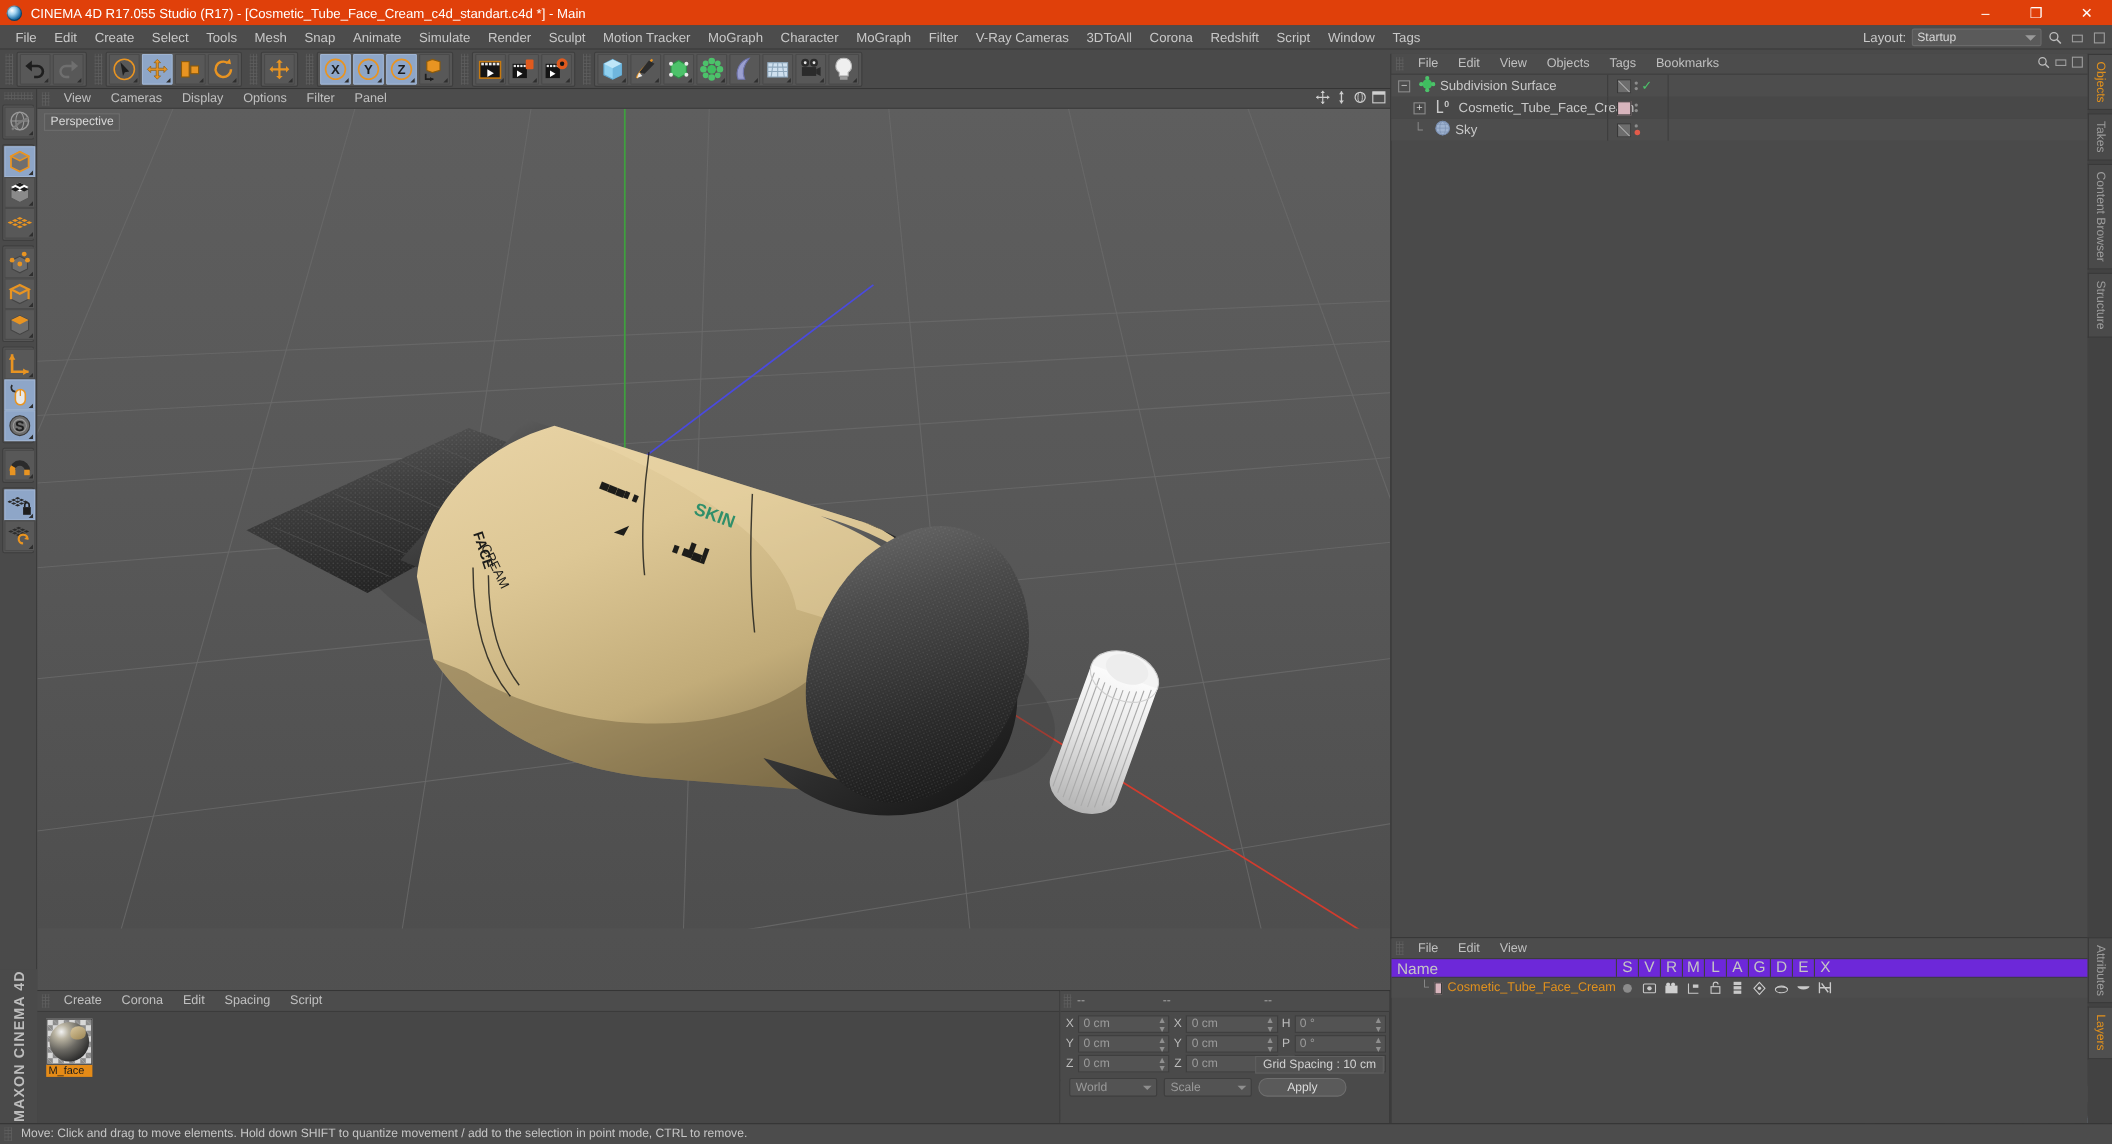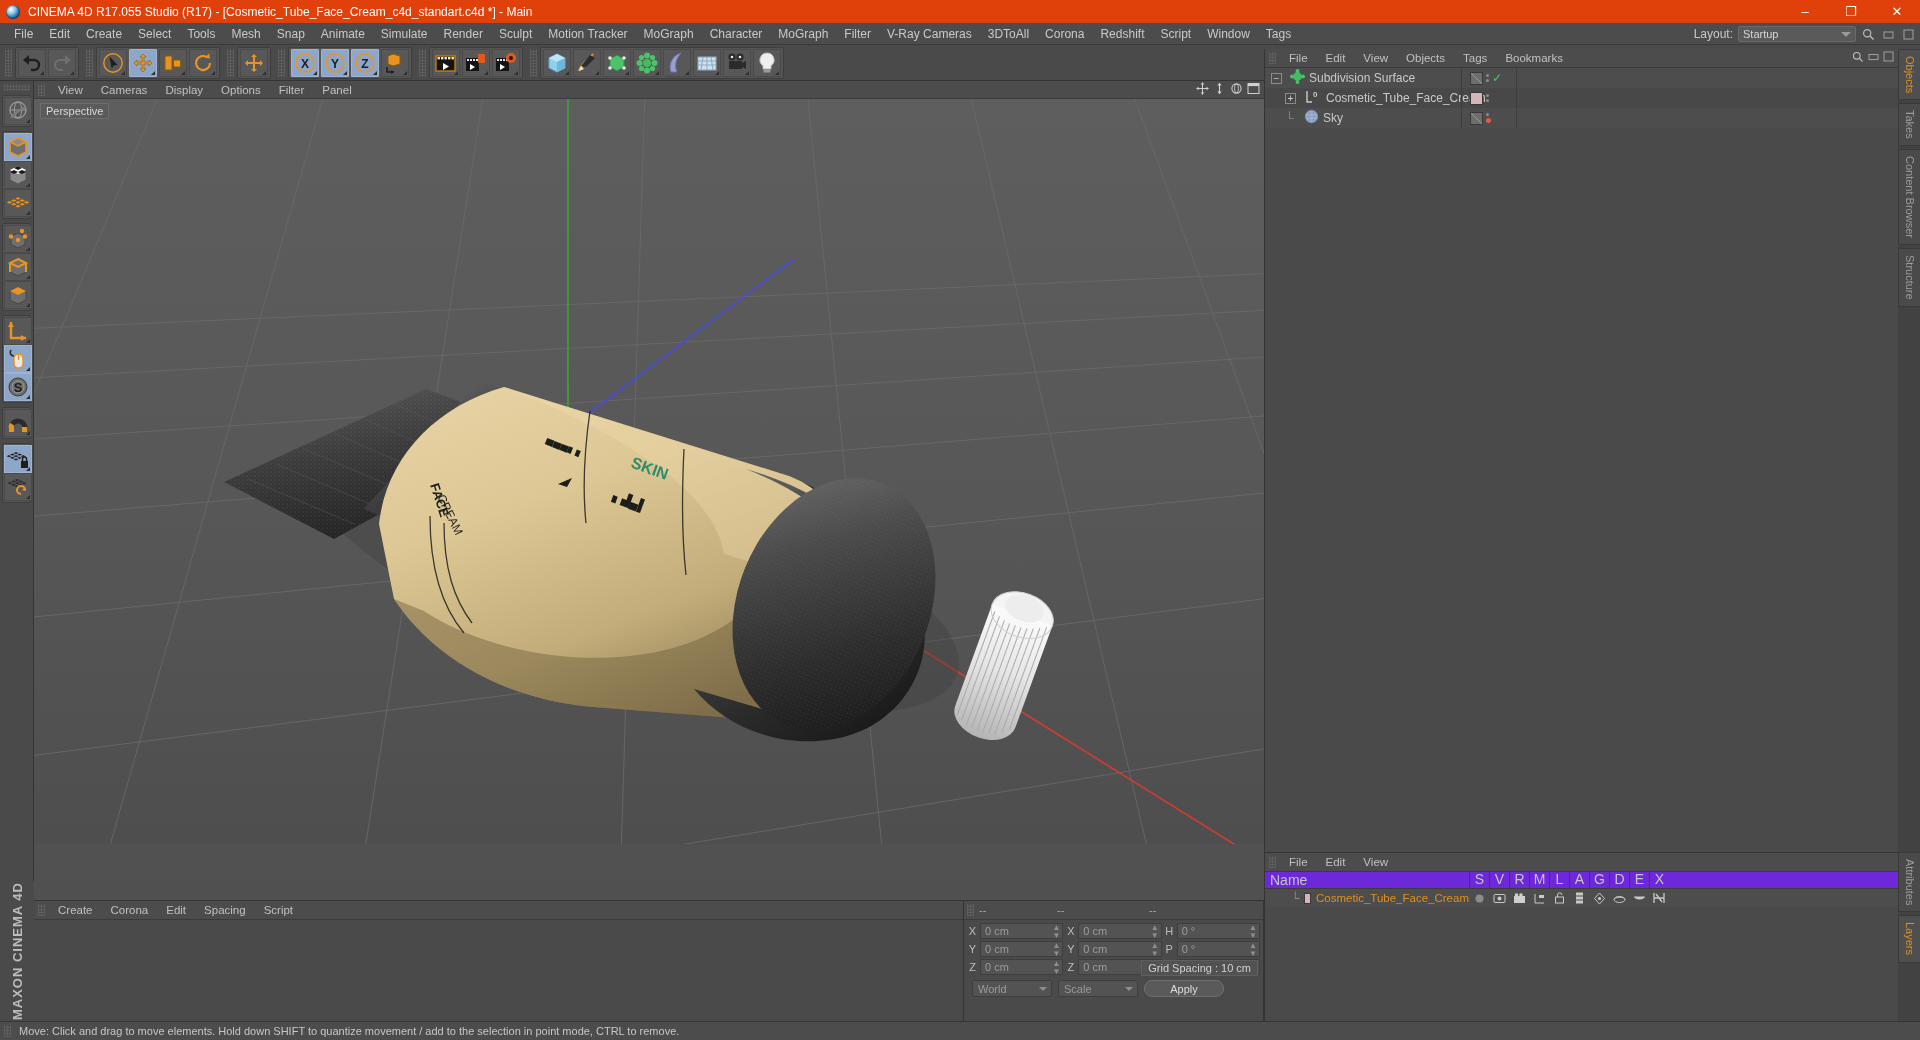--- a/index.html
+++ b/index.html
@@ -1075,20 +1075,28 @@
   <div class="panel-menu">
     <div class="g"></div>
     <div style="display:flex" id="matmenu">
         <div class="mi">Create</div>
         <div class="mi">Corona</div>
         <div class="mi">Edit</div>
         <div class="mi">Spacing</div>
         <div class="mi">Script</div>
       </div>
   </div>
+  <div class="matbody">
+    <div class="matchip">
+      <div class="matthumb">
+          <div class="matsphere"></div>
+        </div>
+      <div class="matname">M_face</div>
+    </div>
+  </div>
 </div>
 
 <div class="coordpanel">
   <div class="coordhead">
     <div class="g"></div>
     <span style="width:78px">--</span>
     <span style="width:92px">--</span>
     <span>--</span>
   </div>
   <div class="coordgrid" id="coordgrid">

